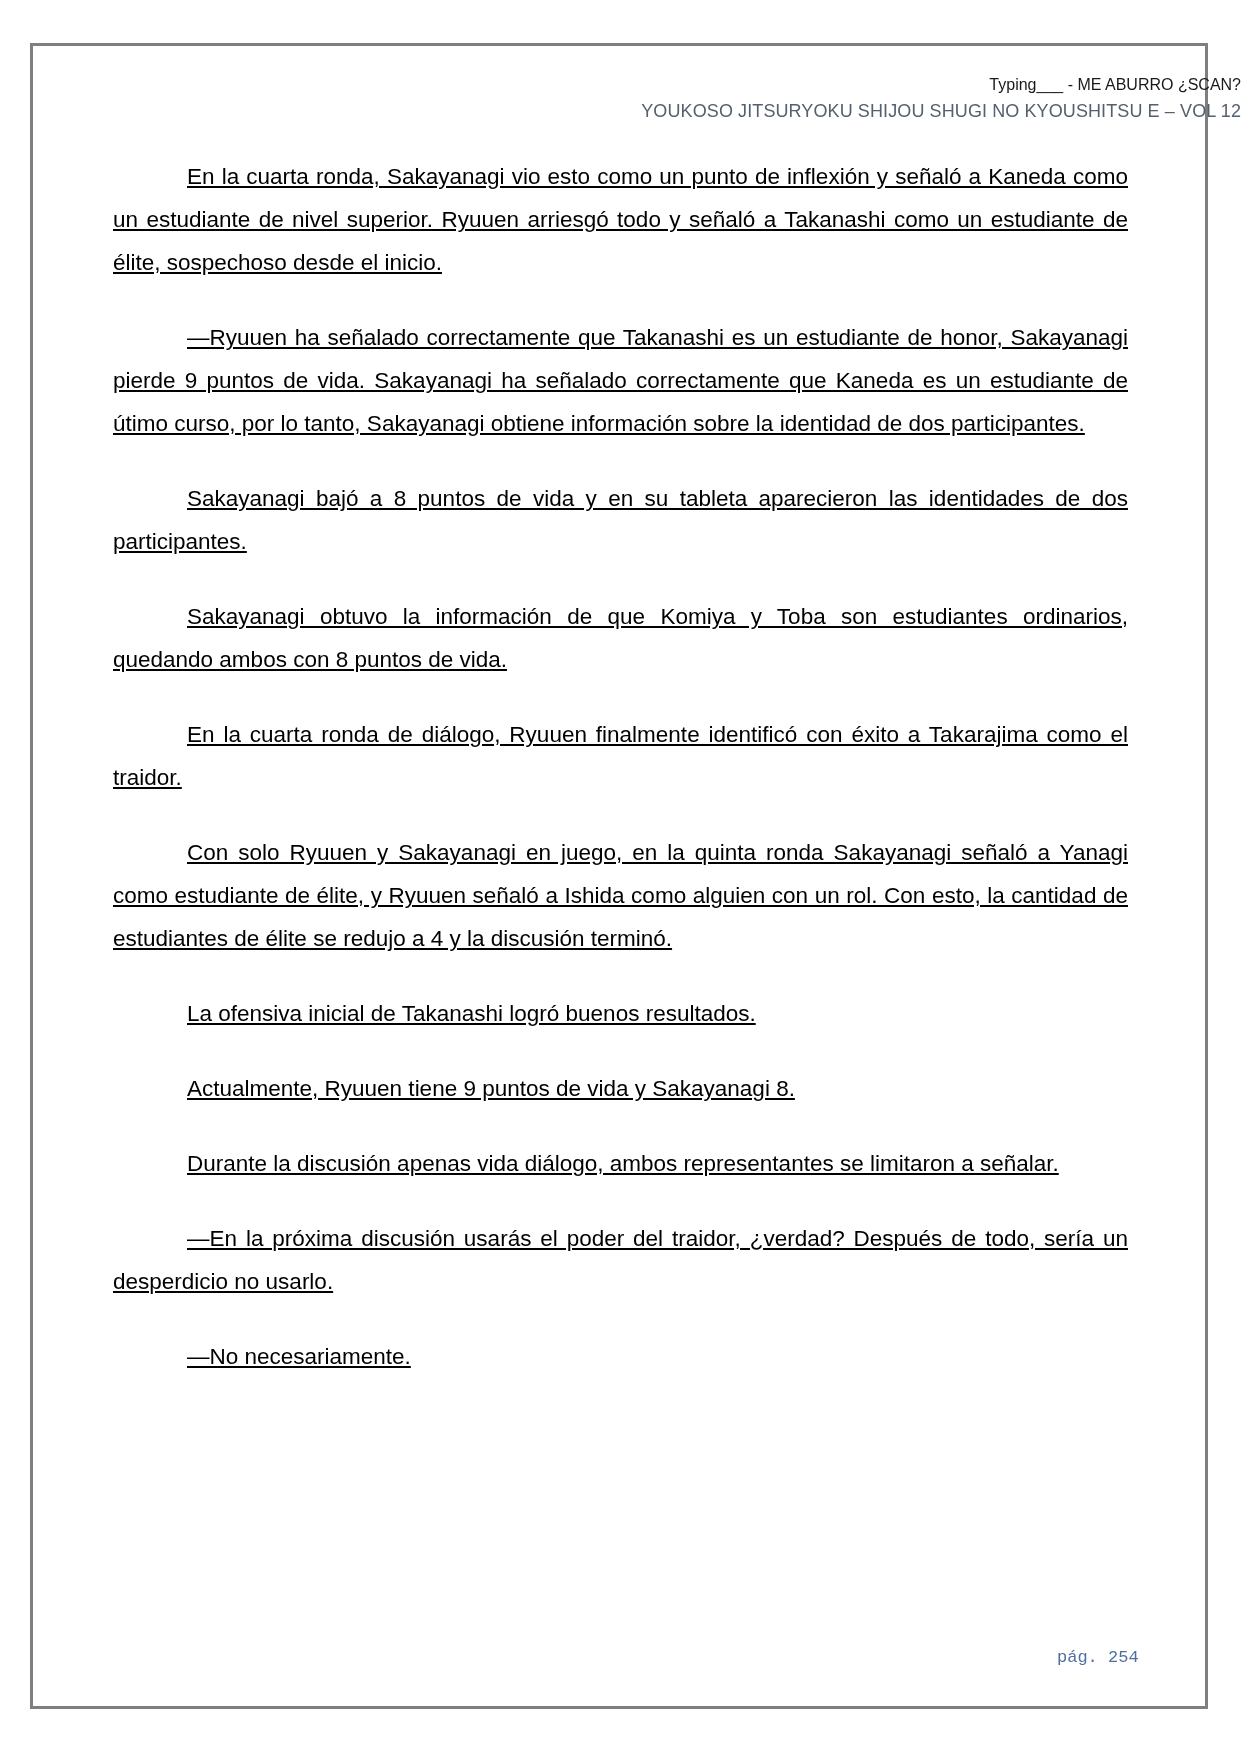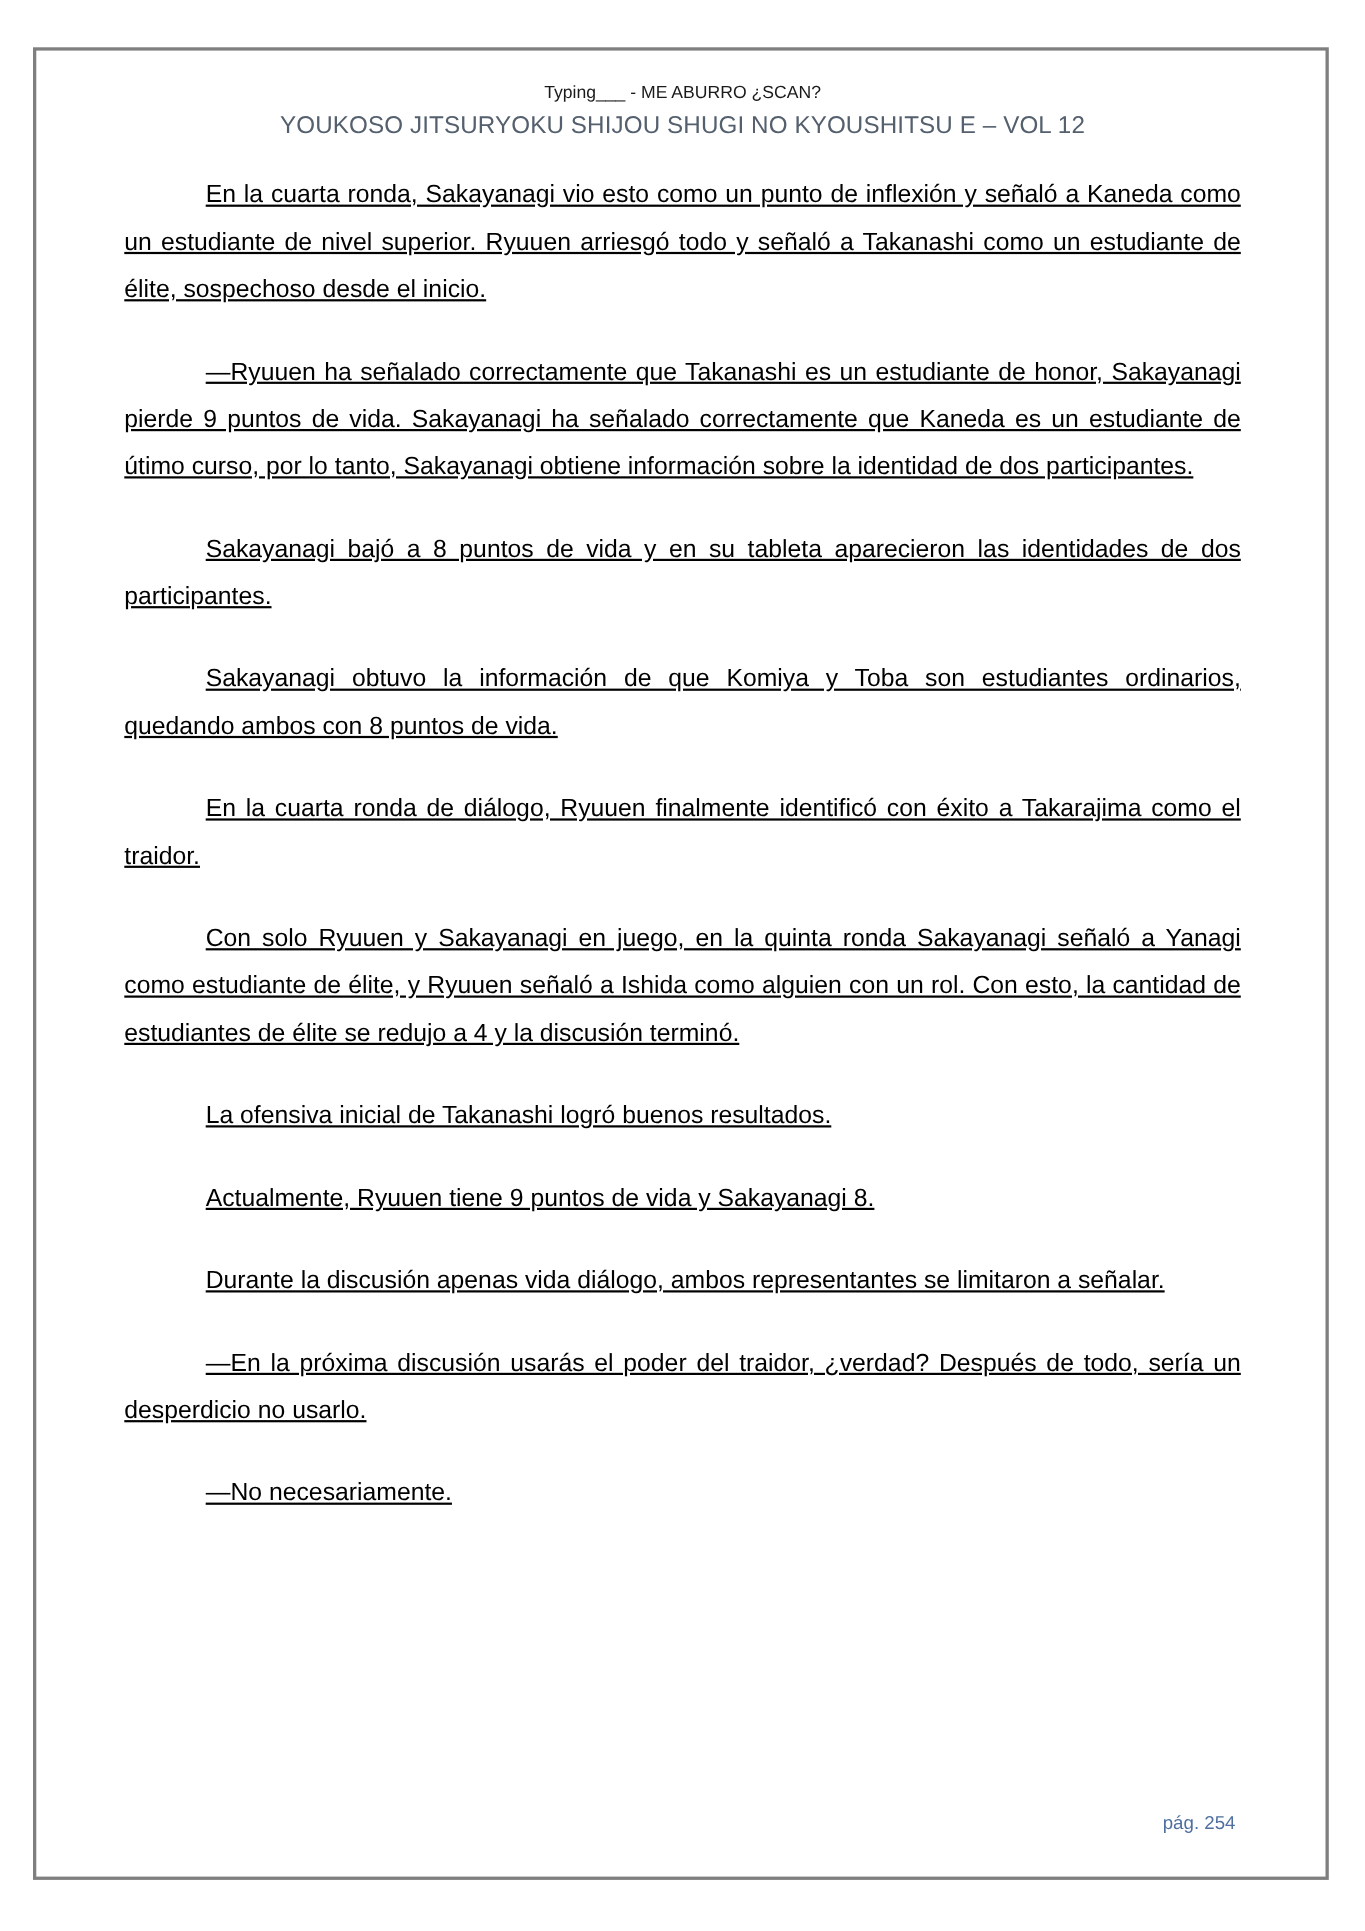--- a/index.html
+++ b/index.html
@@ -19,31 +19,31 @@
       top: 43px;
       width: 1172px;
       height: 1660px;
       border: 3px solid #7f7f7f;
       box-sizing: content-box;
     }
     .header {
       position: absolute;
       left: 0;
       width: 1241px;
-      text-align: center;
+      text-align: right;
       font-family: "Liberation Sans", sans-serif;
     }
     .header-line1 {
       top: 76px;
       font-size: 16px;
       color: #1a1a1a;
     }
     .header-line2 {
       top: 101px;
-      font-size: 22px;
+      font-size: 18px;
       color: #55606e;
       letter-spacing: 0.1px;
     }
     .body-text {
       position: absolute;
       left: 113px;
       top: 155px;
       width: 1015px;
       font-family: "Liberation Sans", sans-serif;
       font-size: 22.5px;
@@ -53,21 +53,21 @@
     .body-text p {
       margin: 0 0 32px 0;
       text-align: justify;
       text-indent: 74px;
       text-decoration: underline;
     }
     .footer-page {
       position: absolute;
       top: 1648px;
       left: 1057px;
-      font-family: Liberation Sans, sans-serif;
+      font-family: Liberation Mono, monospace;
       font-size: 17px;
       color: #4f6f9f;
     }
   </style>
 </head>
 <body>
 
 <div class="page-border"></div>
 
 <div class="header header-line1">Typing___ - ME ABURRO ¿SCAN?</div>

